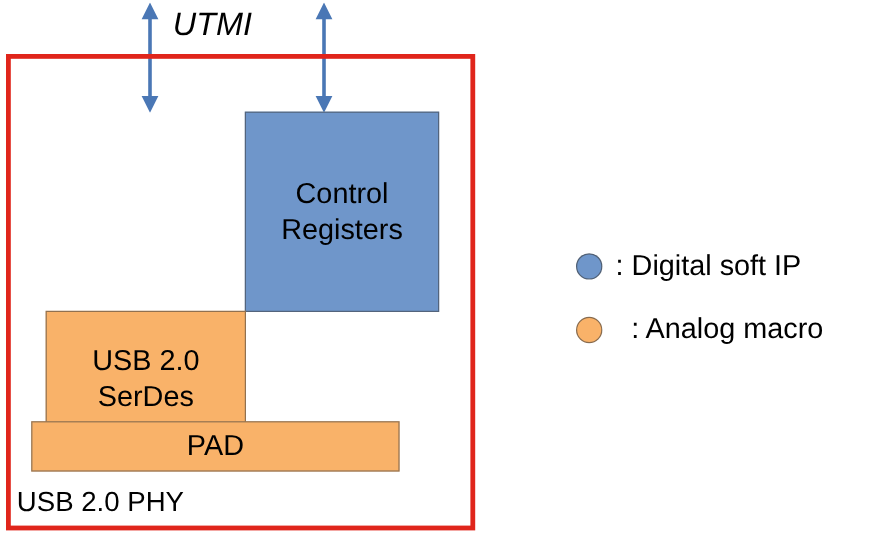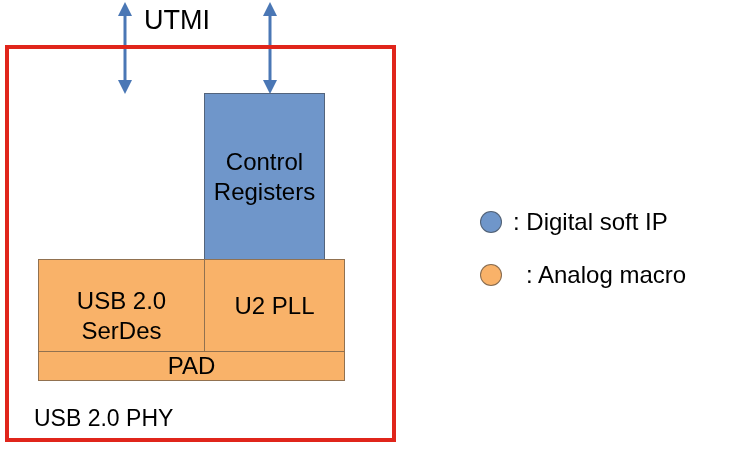--- a/index.html
+++ b/index.html
@@ -33,38 +33,38 @@
     align-items:center;
     justify-content:center;
     text-align:center;
     font-size:24px;
     line-height:1.22;
     white-space:pre-line;
   }
   .block.digital{background:var(--digital);}
   .block.analog{background:var(--analog);}
   .block-utm{left:38px; top:93px; width:167px; height:167px;}
-  .block-ctrl{left:204px; top:93px; width:121px; height:167px;}
+  .block-ctrl{left:204px; top:93px; width:162px; height:167px;}
   .block-serdes{left:38px; top:259px; width:167px; height:113px;}
   .block-pll{left:204px; top:259px; width:141px; height:93px;}
-  .block-pad{left:38px; top:351px; width:307px; height:30px;}
+  .block-pad{left:26px; top:351px; width:307px; height:42px;}
   .phy-label{
     position:absolute;
     left:14px; top:405px;
     font-size:23px;
-    margin-left:20px;
   }
   .arrow{position:absolute;}
   .arrow line{stroke:var(--arrow);stroke-width:3;}
   .arrow polygon{fill:var(--arrow);}
   .arrow-utmi{left:114px; top:2px;}
   .arrow-smbus{left:259px; top:2px;}
   .bus-label{
     position:absolute;
     top:5px;
+    font-style:italic;
     font-size:27px;
     text-align:center;
   }
   .bus-label-utmi{left:144px;}
   .bus-label-smbus{left:294px;}
   .legend-item{
     position:absolute;
     left:480px;
     display:flex;
     align-items:center;
@@ -101,21 +101,20 @@
   </svg>
 
   <div class="bus-label bus-label-utmi">UTMI</div>
 
   <div class="red-box"></div>
 
   <div class="block digital block-ctrl">Control
 Registers</div>
   <div class="block analog block-serdes">USB 2.0
 SerDes</div>
-  <div class="block analog block-pll">U2 PLL</div>
   <div class="block analog block-pad">PAD</div>
 
   <div class="phy-label">USB 2.0 PHY</div>
 
   <div class="legend-item legend-item-digital">
     <span class="legend-dot digital"></span>
     <span>: Digital soft IP</span>
   </div>
   <div class="legend-item legend-item-analog">
     <span class="legend-dot analog"></span>

